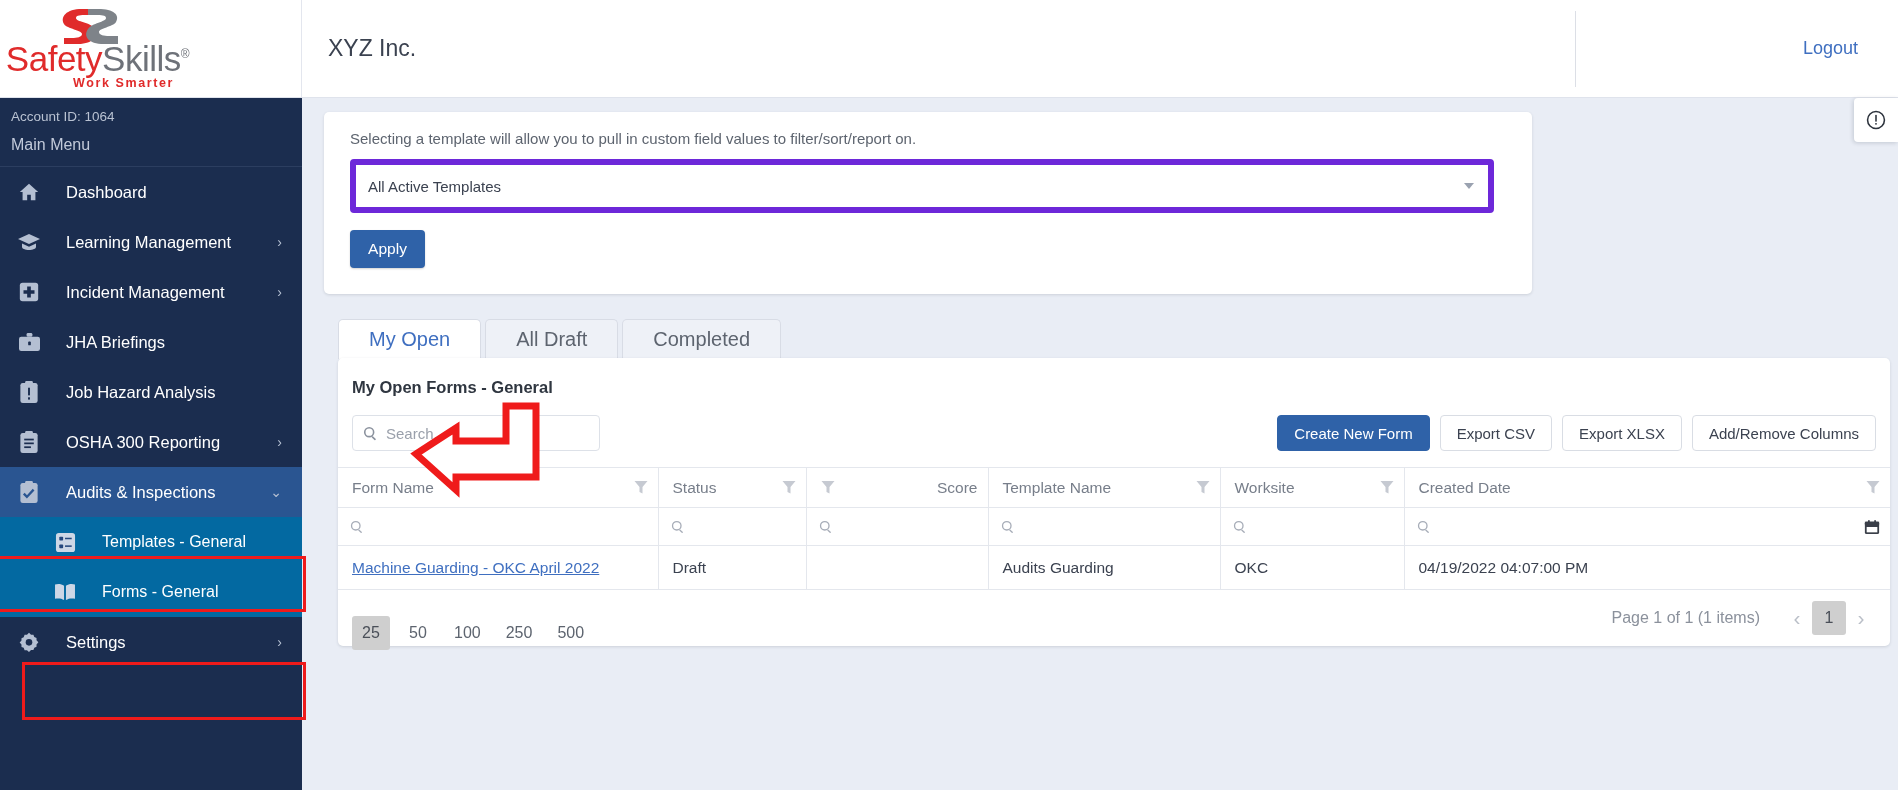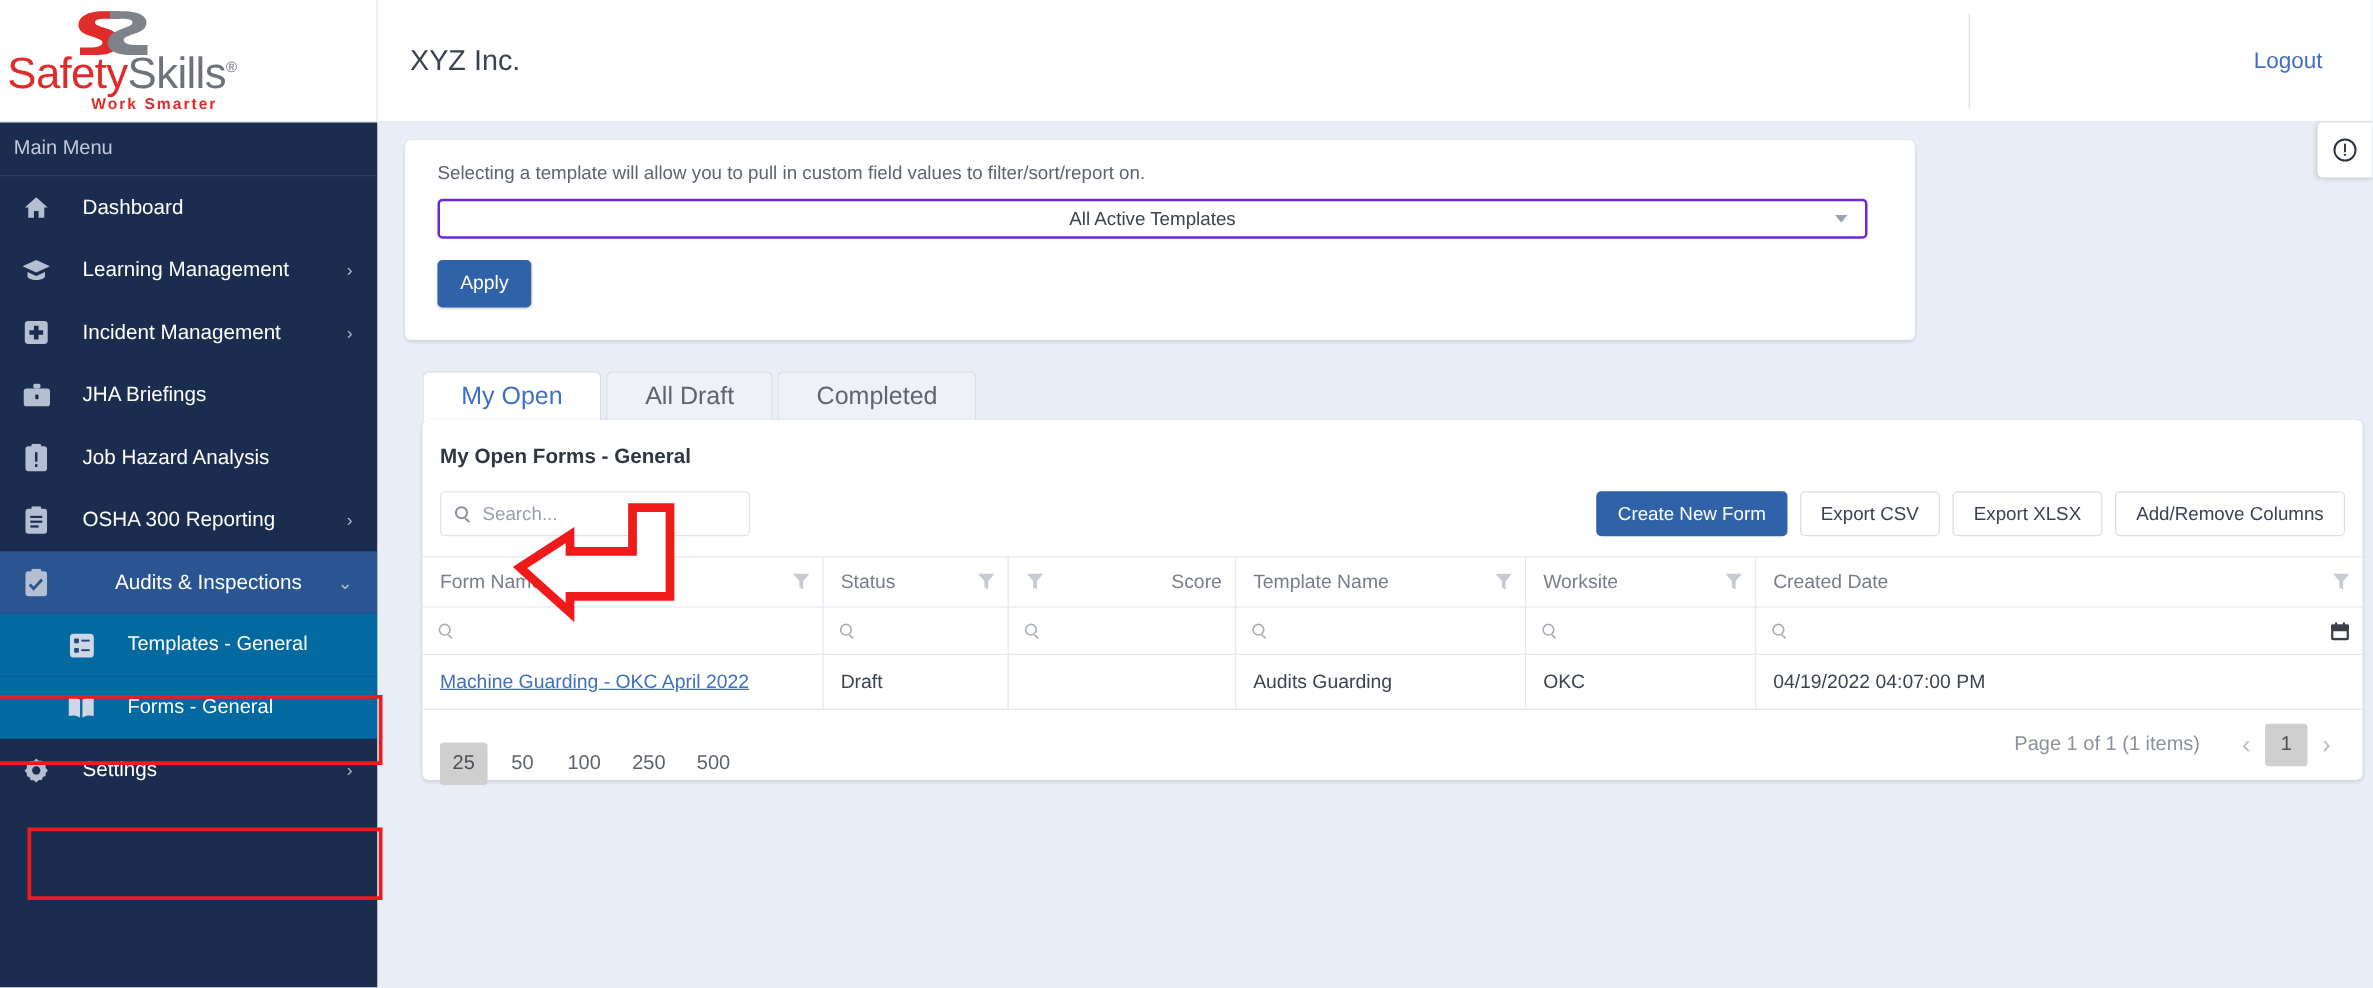--- a/index.html
+++ b/index.html
@@ -69,21 +69,21 @@
     width: 30px; height: 30px; flex-shrink: 0; display: flex;
     align-items: center; justify-content: center; margin-right: 22px;
   }
   .nav-item .ic svg { fill: #b4bfd2; }
   .nav-label {
     font-size: 16.5px; color: #ffffff; font-weight: 400; flex: 1;
   }
   .chev {
     margin-right: 20px; color: #b4bfd2; font-size: 14px; line-height: 1;
   }
-  .nav-item.active { background: #2a5591; gap: 26px; }
+  .nav-item.active { background: #2a5591; }
   .nav-sub { background: #0369a1; padding-left: 24px; }
   .nav-sub .nav-label { font-size: 16px; }
   .nav-sub .ic { margin-left: 26px; margin-right: 22px; }
   .nav-sub .ic svg { fill: #cdd7e6; }
 
   
   .anno-box {
     position: absolute; border: 3px solid #ef1b1b; pointer-events: none;
     z-index: 40;
   }
@@ -101,25 +101,24 @@
 
   
   .tpl-card { width: 1208px; }
   .tpl-head {
     padding: 20px 0 18px 38px; font-size: 23px; color: #3b4250;
     border-bottom: 1px solid #e8eaef;
   }
   .tpl-body { padding: 18px 38px 26px 26px; }
   .tpl-desc { font-size: 15px; color: #5d646f; margin-bottom: 12px; }
   .select-box {
-    height: 32px; border: 2px solid #6d28d9; border-radius: 4px;
+    height: 54px; border: 6px solid #6d28d9; border-radius: 4px;
     display: flex; align-items: center; padding: 0 12px;
     font-size: 15px; color: #3b4250; background: #fff; cursor: pointer;
     position: relative;
-    justify-content: center;
   }
   .select-caret {
     position: absolute; right: 14px; top: 50%; transform: translateY(-50%);
     width: 0; height: 0; border-left: 5px solid transparent;
     border-right: 5px solid transparent; border-top: 6px solid #9aa2b0;
   }
   .apply-btn {
     margin-top: 17px; width: 75px; height: 38px; background: #2f62a8;
     border: none; border-radius: 4px; color: #fff; font-size: 15.5px;
     cursor: pointer; font-family: inherit;
@@ -255,20 +254,21 @@
     <div class="company-zone">
       <span class="company-name">XYZ Inc.</span>
     </div>
     <div class="topbar-divider"></div>
     <div class="topbar-right">
       <a class="logout-link">Logout</a>
     </div>
   </div>
 
   <div class="sidebar">
+    <div class="acct-id">Account ID: 1064</div>
     <div class="main-menu-label">Main Menu</div>
 
     <div class="nav-item">
       <span class="ic">
         <svg width="22" height="22" viewBox="0 0 24 24">
             <path d="M12 3 L2 12 h3 v9 h5 v-6 h4 v6 h5 v-9 h3 Z"></path>
           </svg>
       </span>
       <span class="nav-label">Dashboard</span>
     </div>

